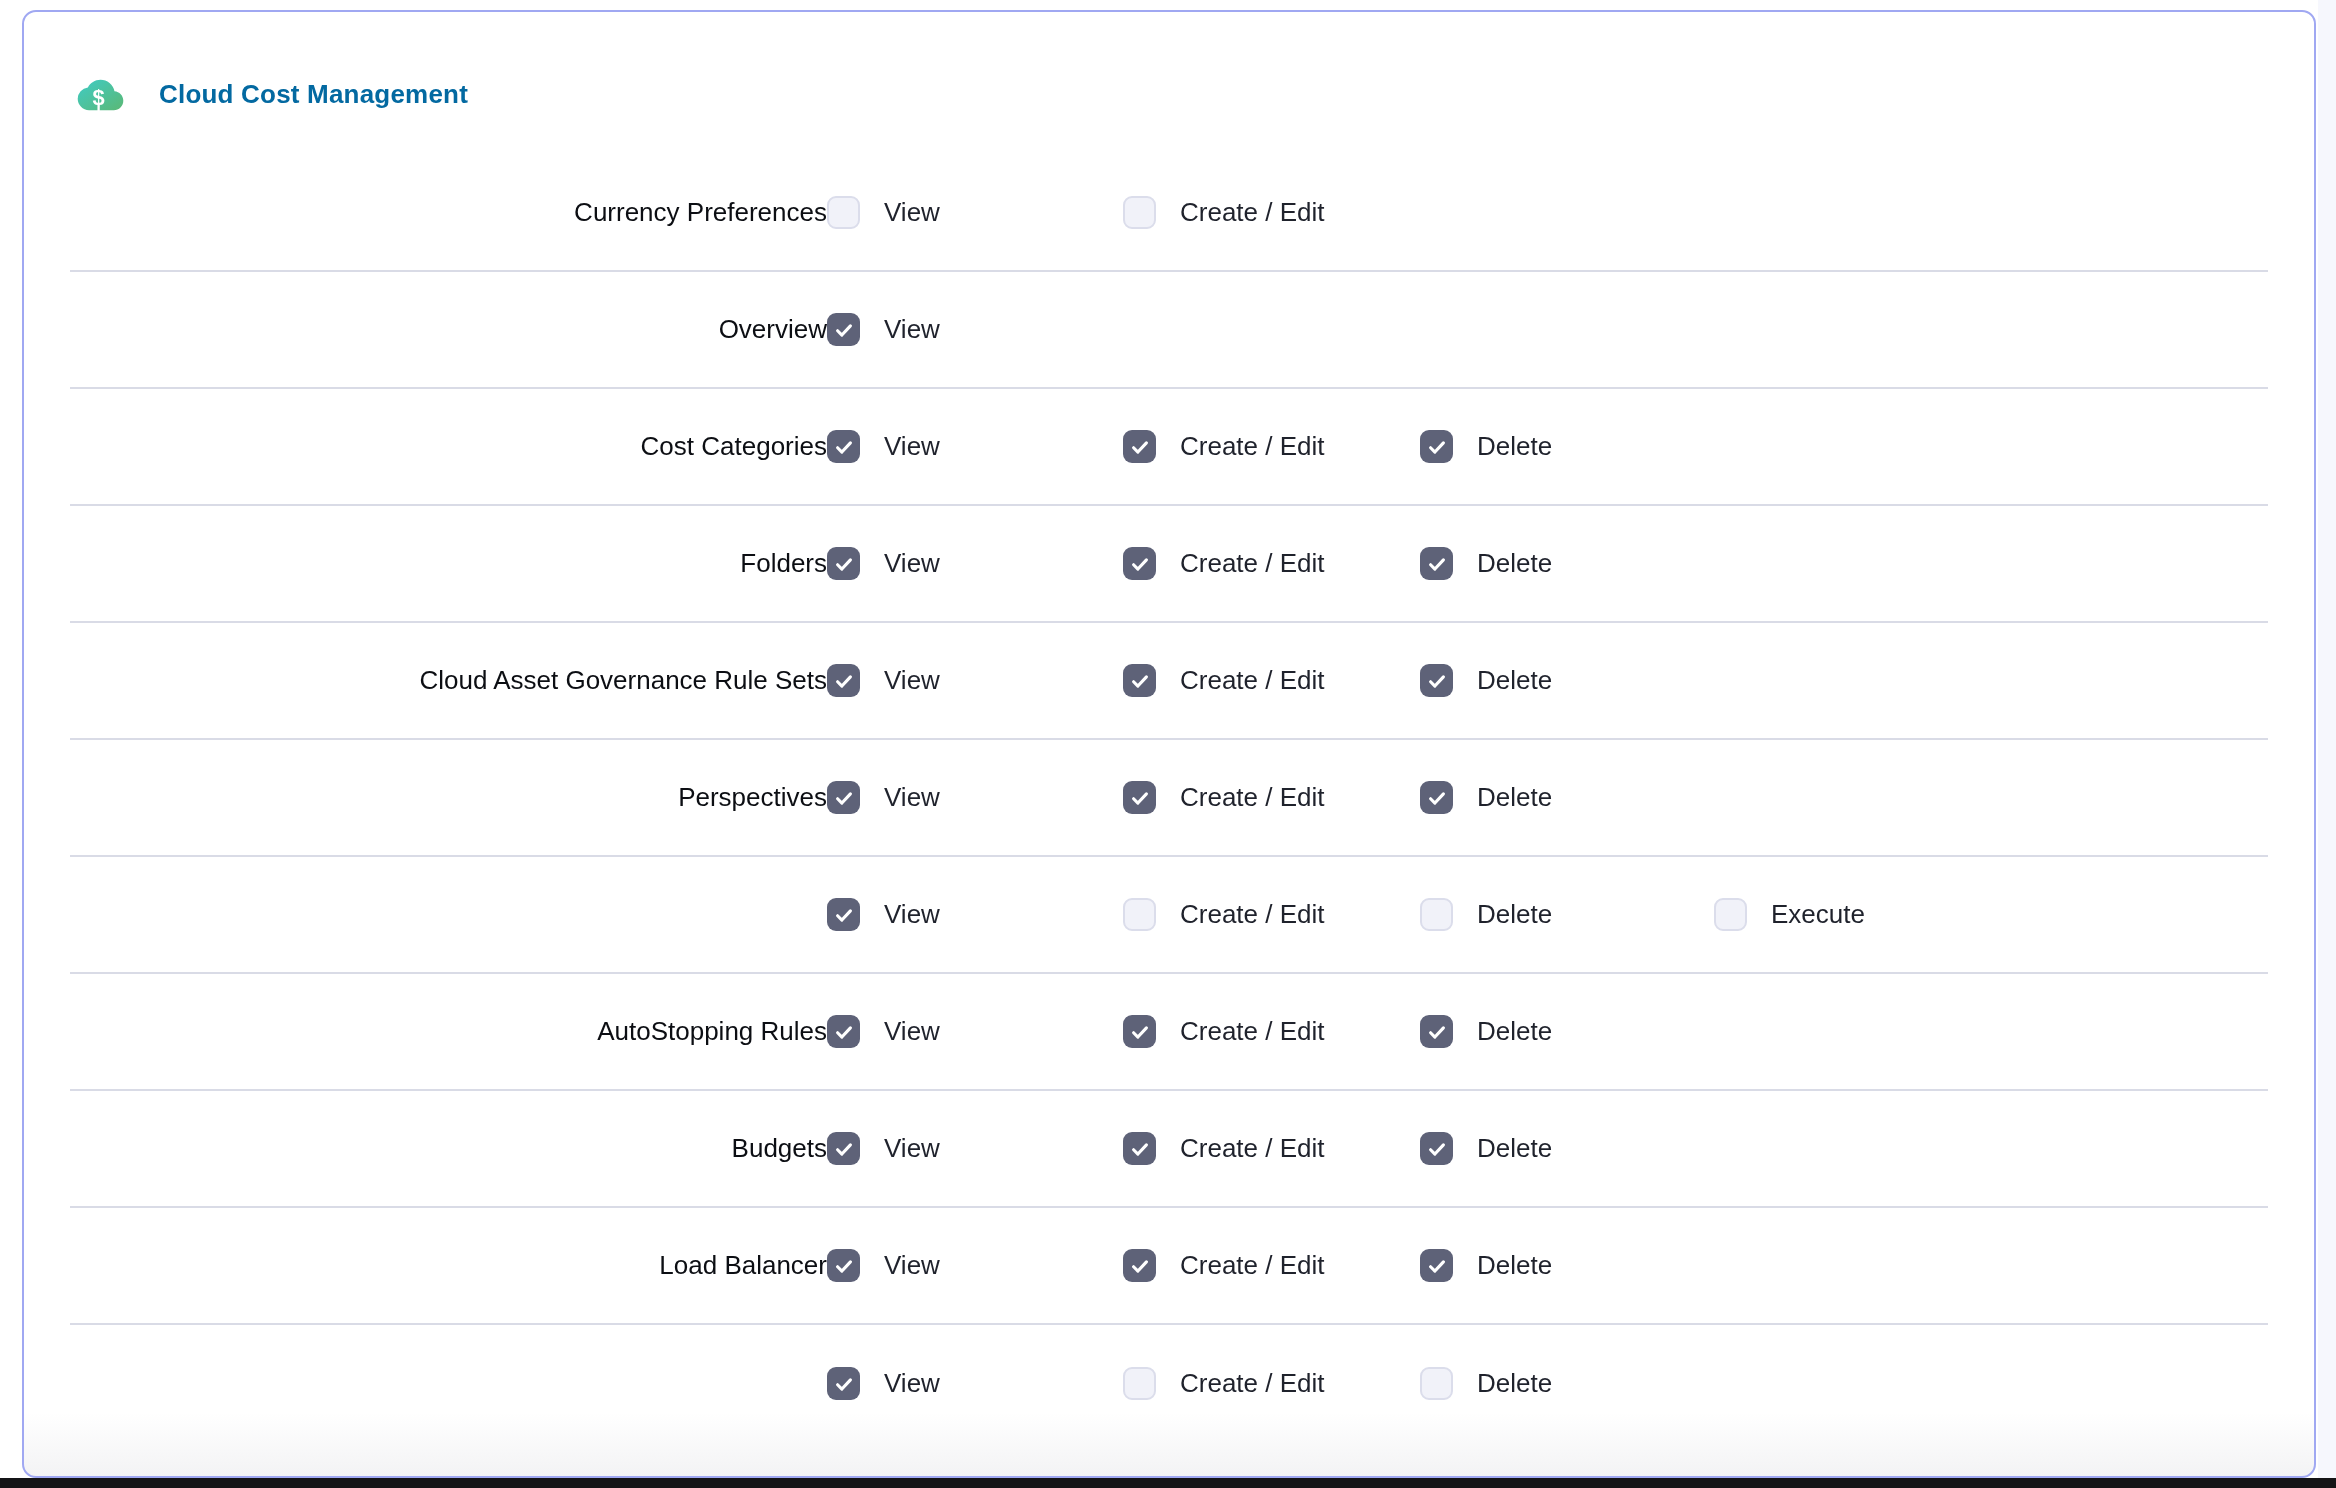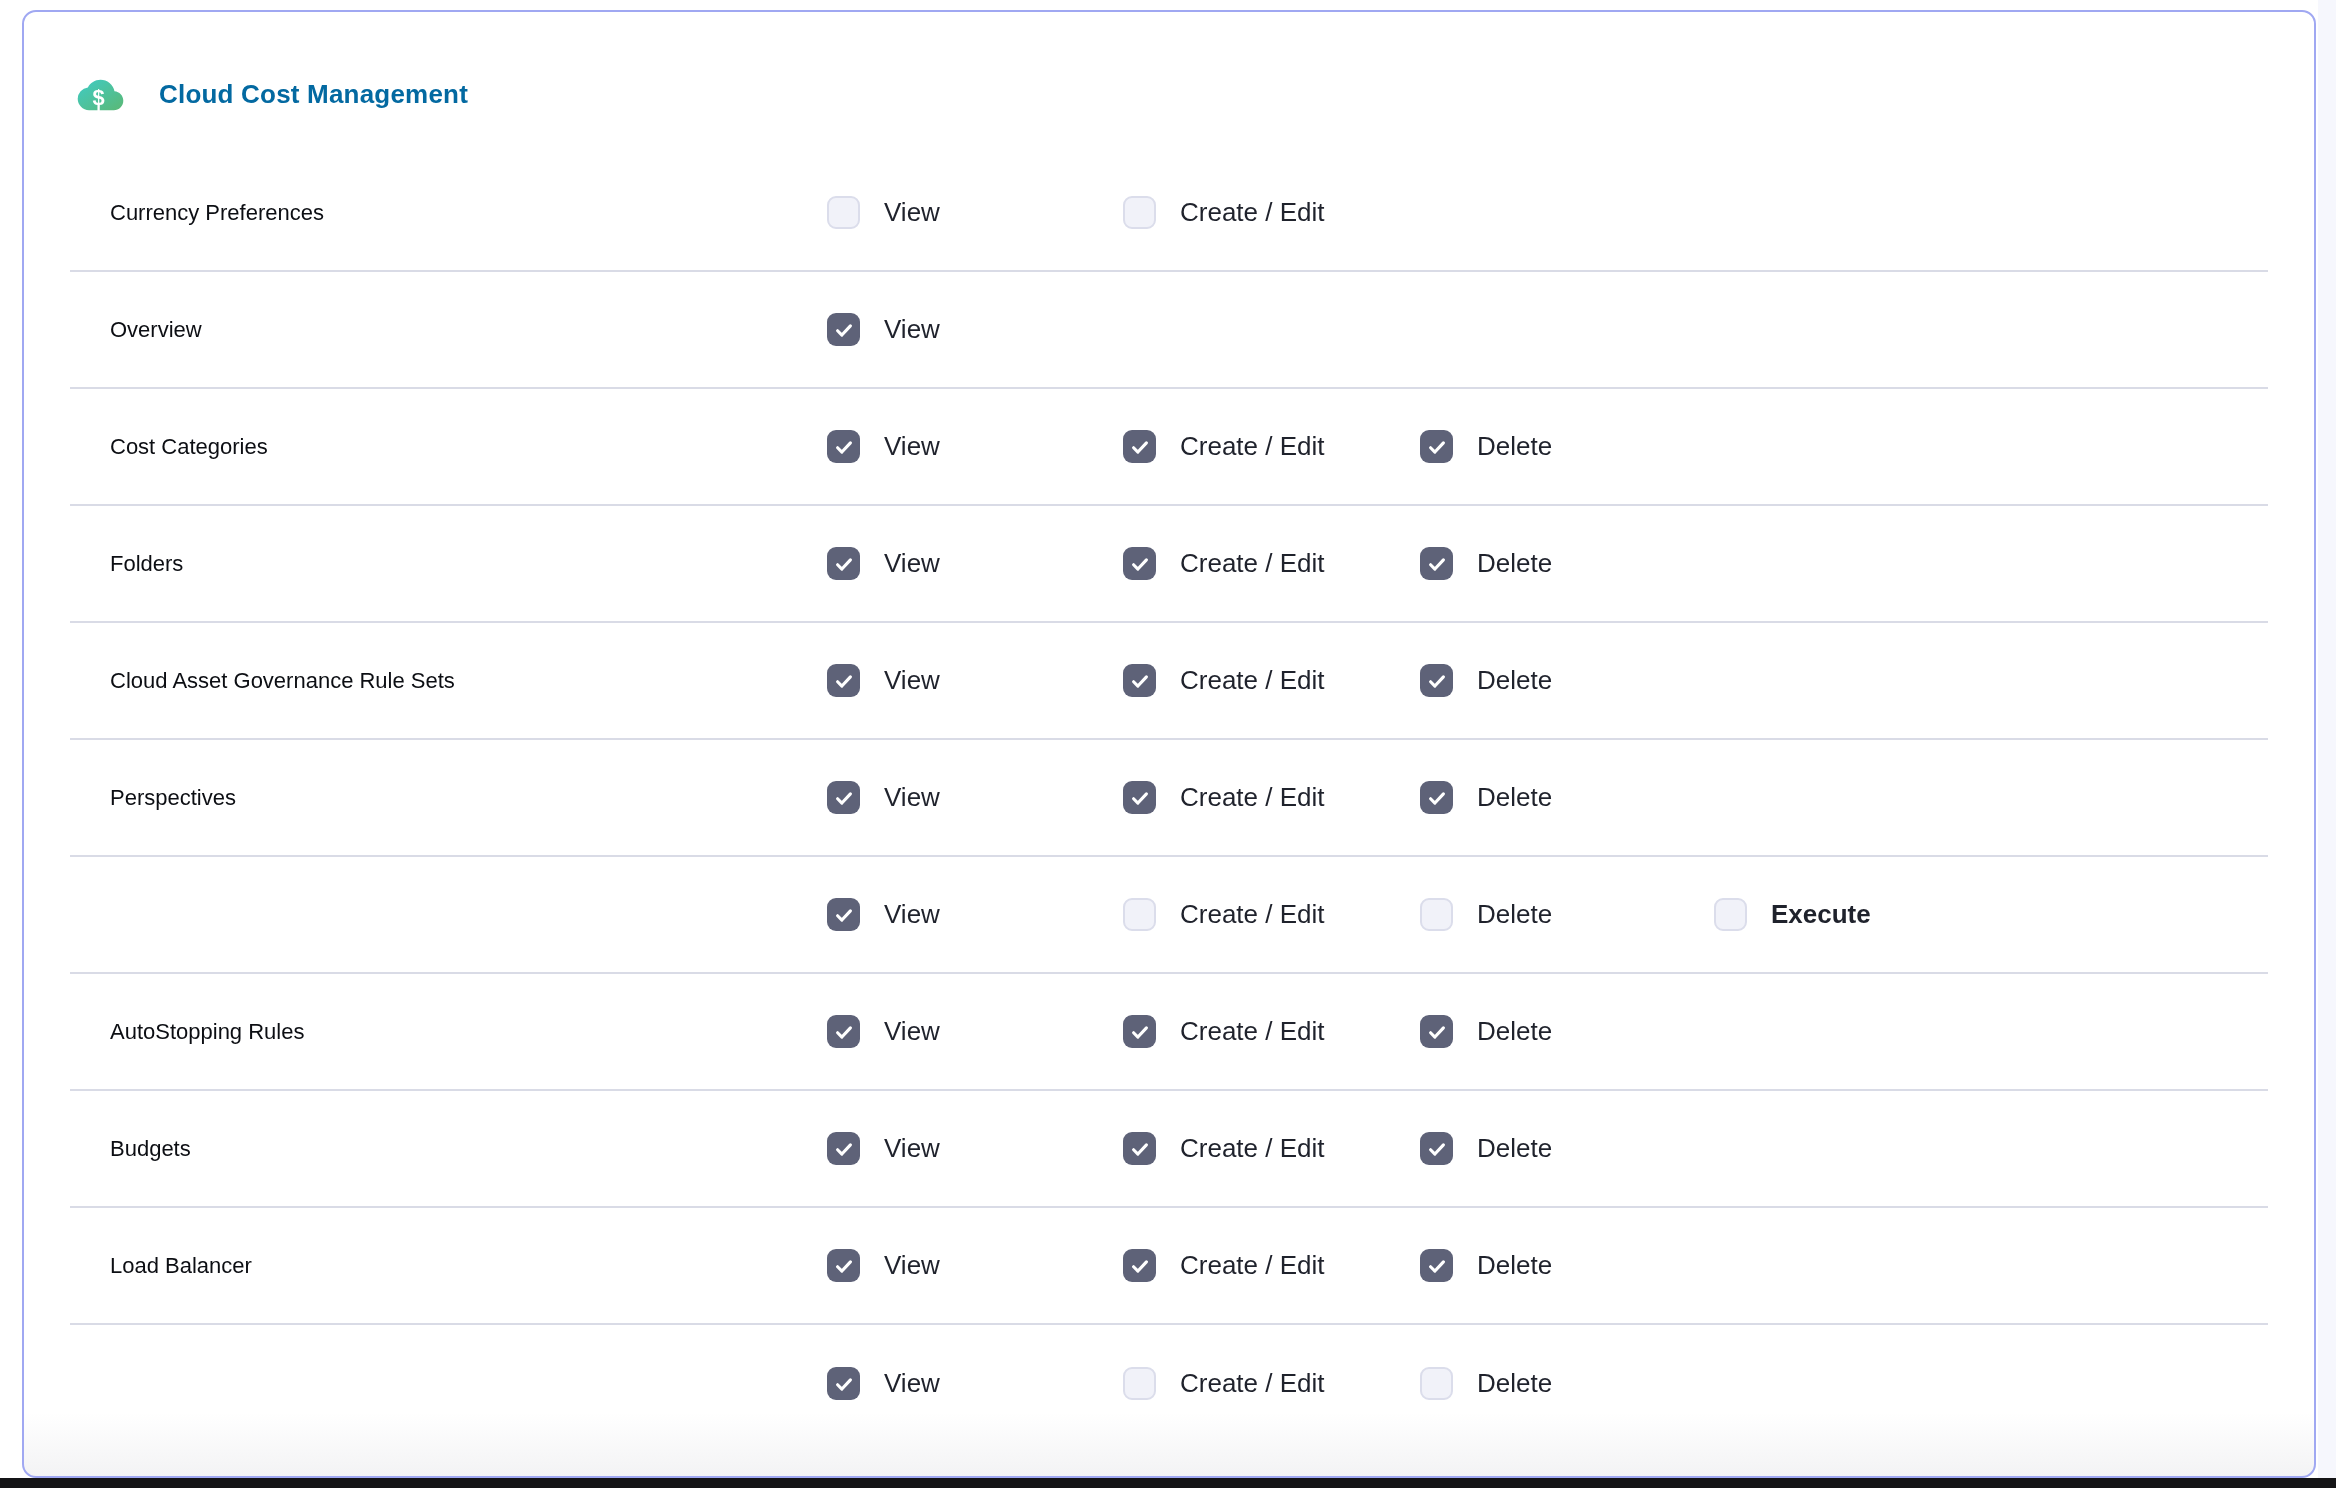--- a/index.html
+++ b/index.html
@@ -29,22 +29,23 @@
   }
   .rows{}
   .row{
     height:117px;margin:0 46px;box-sizing:border-box;
     display:grid;grid-template-columns:717px 296px 297px 294px auto;
     align-items:center;padding-left:40px;
     border-bottom:2px solid #d9dbe6;
   }
   .row:last-child{border-bottom:none;}
   .row-label{
-    grid-column:1;font-size:22px;color:#0c0e13;
+    grid-column:1;font-size:26px;color:#0c0e13;
     white-space:nowrap;
+    text-align:right;
   }
   .check-cell{
     display:flex;align-items:center;gap:24px;cursor:pointer;
     white-space:nowrap;
   }
   .checkbox{
     width:33px;height:33px;border-radius:9px;flex:none;
     box-sizing:border-box;display:flex;align-items:center;justify-content:center;
   }
   .checkbox.checked{background:#5e6278;}
@@ -227,21 +228,21 @@
             <span class="check-label">View</span>
           </label>
           <label class="check-cell" style="grid-column: 3;">
             <span class="checkbox unchecked"></span>
             <span class="check-label">Create / Edit</span>
           </label>
           <label class="check-cell" style="grid-column: 4;">
             <span class="checkbox unchecked"></span>
             <span class="check-label">Delete</span>
           </label>
-          <label class="check-cell" style="grid-column: 5; font-weight: bold;">
+          <label class="check-cell" style="grid-column: 5;">
             <span class="checkbox unchecked"></span>
             <span class="check-label">Execute</span>
           </label>
         </div>
         <div class="row">
           <div class="row-label">AutoStopping Rules</div>
           <label class="check-cell" style="grid-column: 2;">
             <span class="checkbox checked">
               <svg viewBox="0 0 24 24" fill="none" aria-hidden="true">
                 <path d="M5 12.8l4.7 4.7L19 7.5" stroke="#ffffff" stroke-width="3.4" stroke-linecap="round" stroke-linejoin="round"></path>

